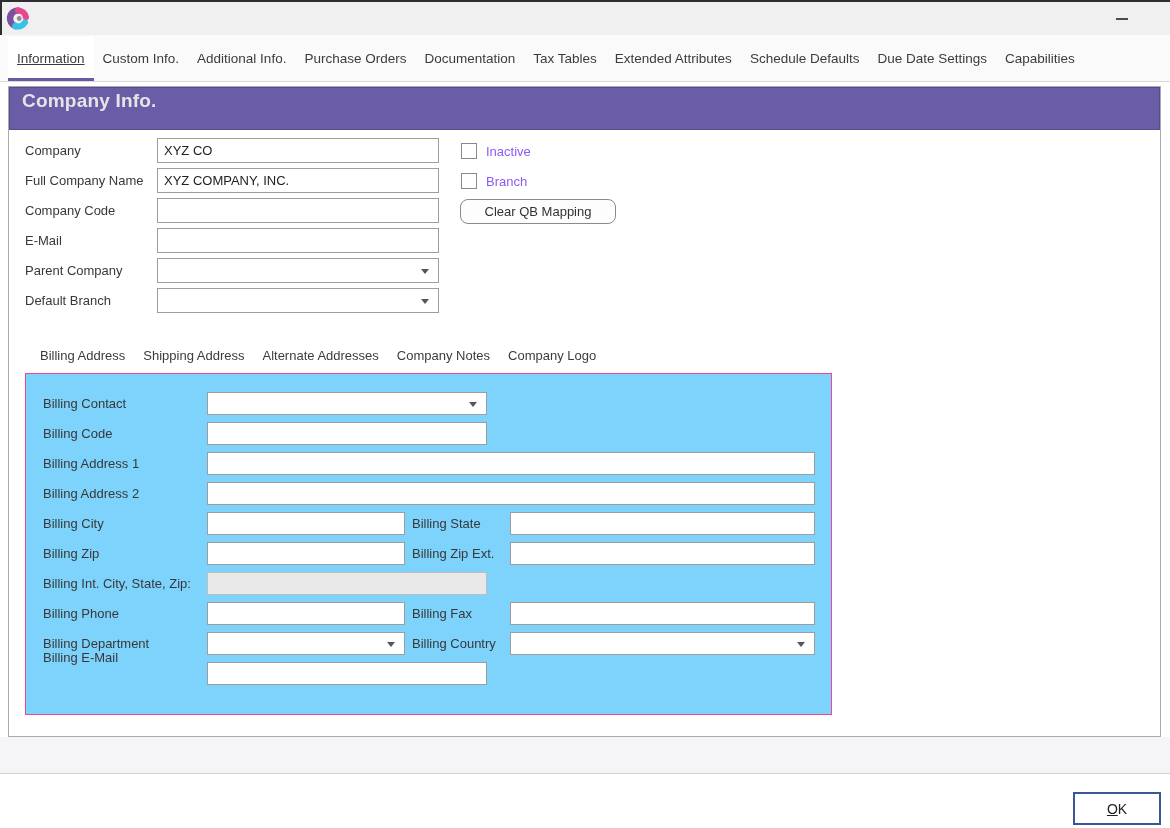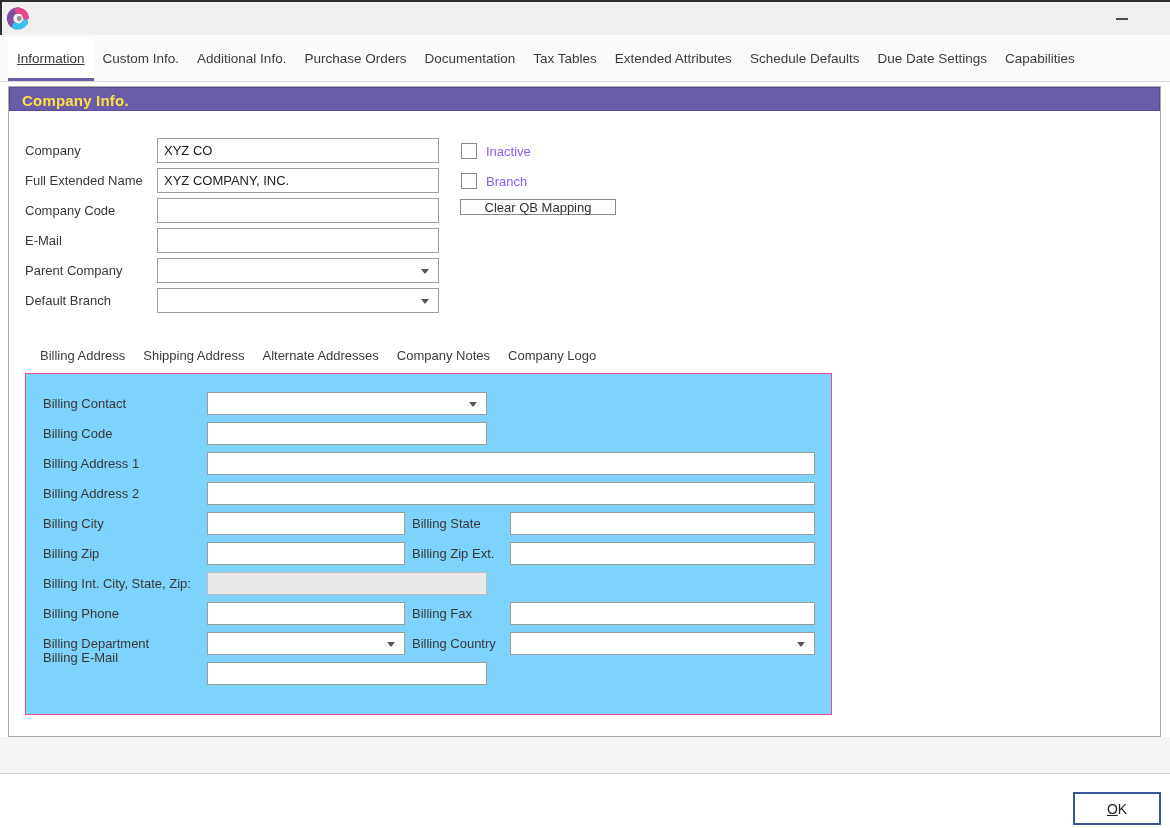--- a/index.html
+++ b/index.html
@@ -12,21 +12,21 @@
   .minbtn { position:absolute; right:34px; top:5px; width:28px; height:24px; display:flex; align-items:center; justify-content:center; cursor:default; }
   .minbar { width:12px; height:2px; background:#4c4c4c; }
 
   
   .tabstrip { position:absolute; left:0; top:33px; width:1170px; height:47px; background:#fafafa; border-bottom:1px solid #d9d9d9; display:flex; align-items:flex-end; }
   .tab { font-size:13.5px; color:#3c3c3c; padding:12px 9px 12px; border-bottom:3px solid transparent; white-space:nowrap; cursor:default; }
   .tab.sel { background:#fff; border-bottom:3px solid #6a5aa4; padding-top:14px; margin-left:8px;text-decoration:underline; }
 
   
   .panel { position:absolute; left:8px; top:84px; width:1153px; height:651px; background:#fff; border:1px solid #ababab; }
-  .panel-hdr { position:absolute; left:0; top:0; width:100%; height:24px; background:#6a5ca6; border:1px solid #594b92; color:#fde047; font-weight:bold; font-size:15px; line-height:26px; padding-left:12px; letter-spacing:.2px; }
+  .panel-hdr { position:absolute; left:0; top:0; width:100%; height:43px; background:#6a5ca6; border:1px solid #594b92; color:#e5e5e5; font-weight:bold; font-size:19px; line-height:26px; padding-left:12px; letter-spacing:.2px; }
 
   .lbl { position:absolute; font-size:13px; color:#383838; line-height:25px; white-space:nowrap; }
   .txt { position:absolute; height:25px; border:1px solid #9d9d9d; background:#fff; font-family:"Liberation Sans", sans-serif; font-size:13px; color:#222; padding:0 6px; outline:none; }
   .dd { position:absolute; height:25px; border:1px solid #9d9d9d; background:#fff; }
   .caret { position:absolute; right:9px; top:50%; margin-top:-2px; width:0; height:0; border-left:4px solid transparent; border-right:4px solid transparent; border-top:5px solid #555; }
   .chk { position:absolute; width:16px; height:16px; border:1px solid #8a8a8a; background:#fff; }
   .chklbl { position:absolute; font-size:13px; color:#8b5cf6; line-height:17px; }
   .btn { position:absolute; border:1px solid #8a8a8a; background:#fdfdfd; font-family:"Liberation Sans", sans-serif; font-size:13px; color:#333; cursor:default; }
 
   
@@ -75,21 +75,21 @@
     <div class="tab">Due Date Settings</div>
     <div class="tab">Capabilities</div>
   </div>
 
   <div class="panel">
     <div class="panel-hdr">Company Info.</div>
 
     <div class="lbl" style="left:16px; top:51px;">Company</div>
     <input class="txt" style="left: 148px; top: 51px; width: 282px;" value="XYZ CO">
 
-    <div class="lbl" style="left:16px; top:81px;">Full Extended Name</div>
+    <div class="lbl" style="left:16px; top:81px;">Full Company Name</div>
     <input class="txt" style="left: 148px; top: 81px; width: 282px;" value="XYZ COMPANY, INC.">
 
     <div class="lbl" style="left:16px; top:111px;">Company Code</div>
     <input class="txt" style="left: 148px; top: 111px; width: 282px;" value="">
 
     <div class="lbl" style="left:16px; top:141px;">E-Mail</div>
     <input class="txt" style="left: 148px; top: 141px; width: 282px;" value="">
 
     <div class="lbl" style="left:16px; top:171px;">Parent Company</div>
     <div class="dd" style="left:148px; top:171px; width:282px;">
@@ -102,21 +102,21 @@
       <span></span>
       <span class="caret"></span>
     </div>
 
     <div class="chk" style="left:452px; top:56px;"></div>
     <div class="chklbl" style="left:477px; top:56px;">Inactive</div>
 
     <div class="chk" style="left:452px; top:86px;"></div>
     <div class="chklbl" style="left:477px; top:86px;">Branch</div>
 
-    <button class="btn" style="left:451px; top:112px; width:156px; height:16px;">Clear QB Mapping</button>
+    <button class="btn" style="left:451px; top:112px; width:156px; height:25px;border-radius:8px;">Clear QB Mapping</button>
 
     <div class="subtabs">
       <div class="subtab sel">Billing Address</div>
       <div class="subtab">Shipping Address</div>
       <div class="subtab">Alternate Addresses</div>
       <div class="subtab">Company Notes</div>
       <div class="subtab">Company Logo</div>
     </div>
 
     <div class="box">

